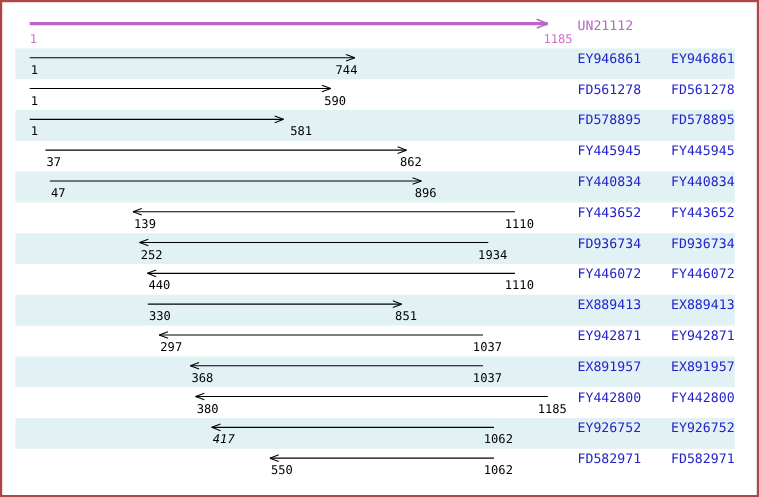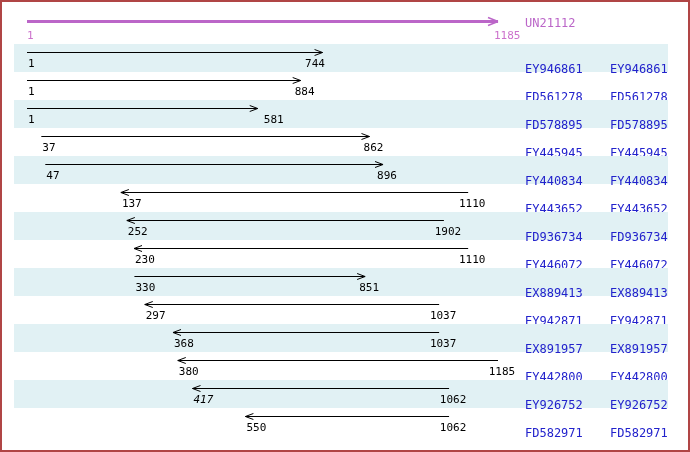--- a/index.html
+++ b/index.html
@@ -32,21 +32,21 @@
   .band.on{background:var(--band,#e1f1f4);}
   .row svg{position:absolute;left:0;top:0;}
   .num{
     position:absolute;top:14px;
     font-size:11px;color:#000000;white-space:nowrap;line-height:11px;
   }
   .end-num{transform:translateX(-50%);}
   .acc{
     position:absolute;top:3px;
     font-size:12px;color:var(--link_blue,#2222cc);
-    white-space:nowrap;line-height:13px;cursor:pointer;margin-top:16px;
+    white-space:nowrap;line-height:13px;cursor:pointer;
   }
   .acc.col1{left:523px;}
   .acc.col2{left:608px;}
 </style>
 </head>
 <body>
 
 <div class="frame">
 
   <div class="header">
@@ -75,21 +75,21 @@
   </div>
 
   <div class="row">
     <div class="band"></div>
     <svg width="520" height="28">
           <line x1="25" y1="8.5" x2="298.68918918918916" y2="8.5" stroke="#000000" stroke-width="1"></line>
           <line x1="298.68918918918916" y1="8.5" x2="290.68918918918916" y2="5.5" stroke="#000000" stroke-width="1"></line>
           <line x1="298.68918918918916" y1="8.5" x2="290.68918918918916" y2="11.5" stroke="#000000" stroke-width="1"></line>
         </svg>
     <span class="num start-num" style="left: 26px;">1</span>
-    <span class="num end-num" style="left: 302.689px;">884</span>
+    <span class="num end-num" style="left: 302.689px;">590</span>
     <span class="acc col1">FD561278</span>
     <span class="acc col2">FD561278</span>
   </div>
 
   <div class="row">
     <div class="band on"></div>
     <svg width="520" height="28">
           <line x1="25" y1="8.5" x2="255.72635135135135" y2="8.5" stroke="#000000" stroke-width="1"></line>
           <line x1="255.72635135135135" y1="8.5" x2="247.72635135135135" y2="5.5" stroke="#000000" stroke-width="1"></line>
           <line x1="255.72635135135135" y1="8.5" x2="247.72635135135135" y2="11.5" stroke="#000000" stroke-width="1"></line>
@@ -126,47 +126,47 @@
     <span class="acc col2">FY440834</span>
   </div>
 
   <div class="row">
     <div class="band"></div>
     <svg width="520" height="28">
           <line x1="118.88175675675676" y1="8.5" x2="466.16469594594594" y2="8.5" stroke="#000000" stroke-width="1"></line>
           <line x1="118.88175675675676" y1="8.5" x2="126.88175675675676" y2="5.5" stroke="#000000" stroke-width="1"></line>
           <line x1="118.88175675675676" y1="8.5" x2="126.88175675675676" y2="11.5" stroke="#000000" stroke-width="1"></line>
         </svg>
-    <span class="num start-num" style="left: 119.882px;">137</span>
+    <span class="num start-num" style="left: 119.882px;">139</span>
     <span class="num end-num" style="left: 470.165px;">1110</span>
     <span class="acc col1">FY443652</span>
     <span class="acc col2">FY443652</span>
   </div>
 
   <div class="row">
     <div class="band on"></div>
     <svg width="520" height="28">
           <line x1="124.84881756756756" y1="8.5" x2="441.89864864864865" y2="8.5" stroke="#000000" stroke-width="1"></line>
           <line x1="124.84881756756756" y1="8.5" x2="132.84881756756755" y2="5.5" stroke="#000000" stroke-width="1"></line>
           <line x1="124.84881756756756" y1="8.5" x2="132.84881756756755" y2="11.5" stroke="#000000" stroke-width="1"></line>
         </svg>
     <span class="num start-num" style="left: 125.849px;">252</span>
-    <span class="num end-num" style="left: 445.899px;">1902</span>
+    <span class="num end-num" style="left: 445.899px;">1934</span>
     <span class="acc col1">FD936734</span>
     <span class="acc col2">FD936734</span>
   </div>
 
   <div class="row">
     <div class="band"></div>
     <svg width="520" height="28">
           <line x1="132.00929054054055" y1="8.5" x2="466.16469594594594" y2="8.5" stroke="#000000" stroke-width="1"></line>
           <line x1="132.00929054054055" y1="8.5" x2="140.00929054054055" y2="5.5" stroke="#000000" stroke-width="1"></line>
           <line x1="132.00929054054055" y1="8.5" x2="140.00929054054055" y2="11.5" stroke="#000000" stroke-width="1"></line>
         </svg>
-    <span class="num start-num" style="left: 133.009px;">230</span>
+    <span class="num start-num" style="left: 133.009px;">440</span>
     <span class="num end-num" style="left: 470.165px;">1110</span>
     <span class="acc col1">FY446072</span>
     <span class="acc col2">FY446072</span>
   </div>
 
   <div class="row">
     <div class="band on"></div>
     <svg width="520" height="28">
           <line x1="132.40709459459458" y1="8.5" x2="363.13344594594594" y2="8.5" stroke="#000000" stroke-width="1"></line>
           <line x1="363.13344594594594" y1="8.5" x2="355.13344594594594" y2="5.5" stroke="#000000" stroke-width="1"></line>

